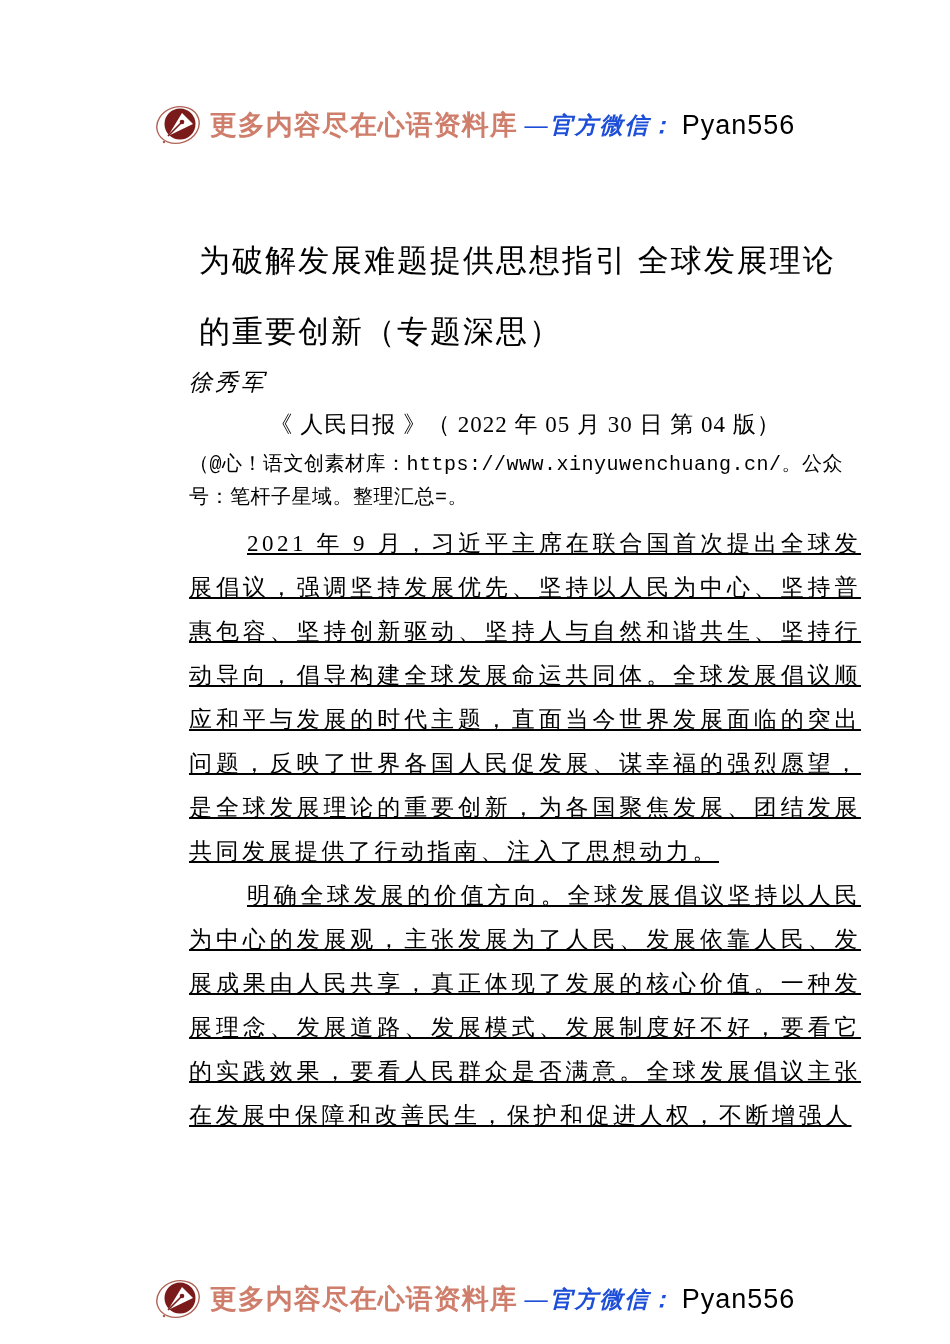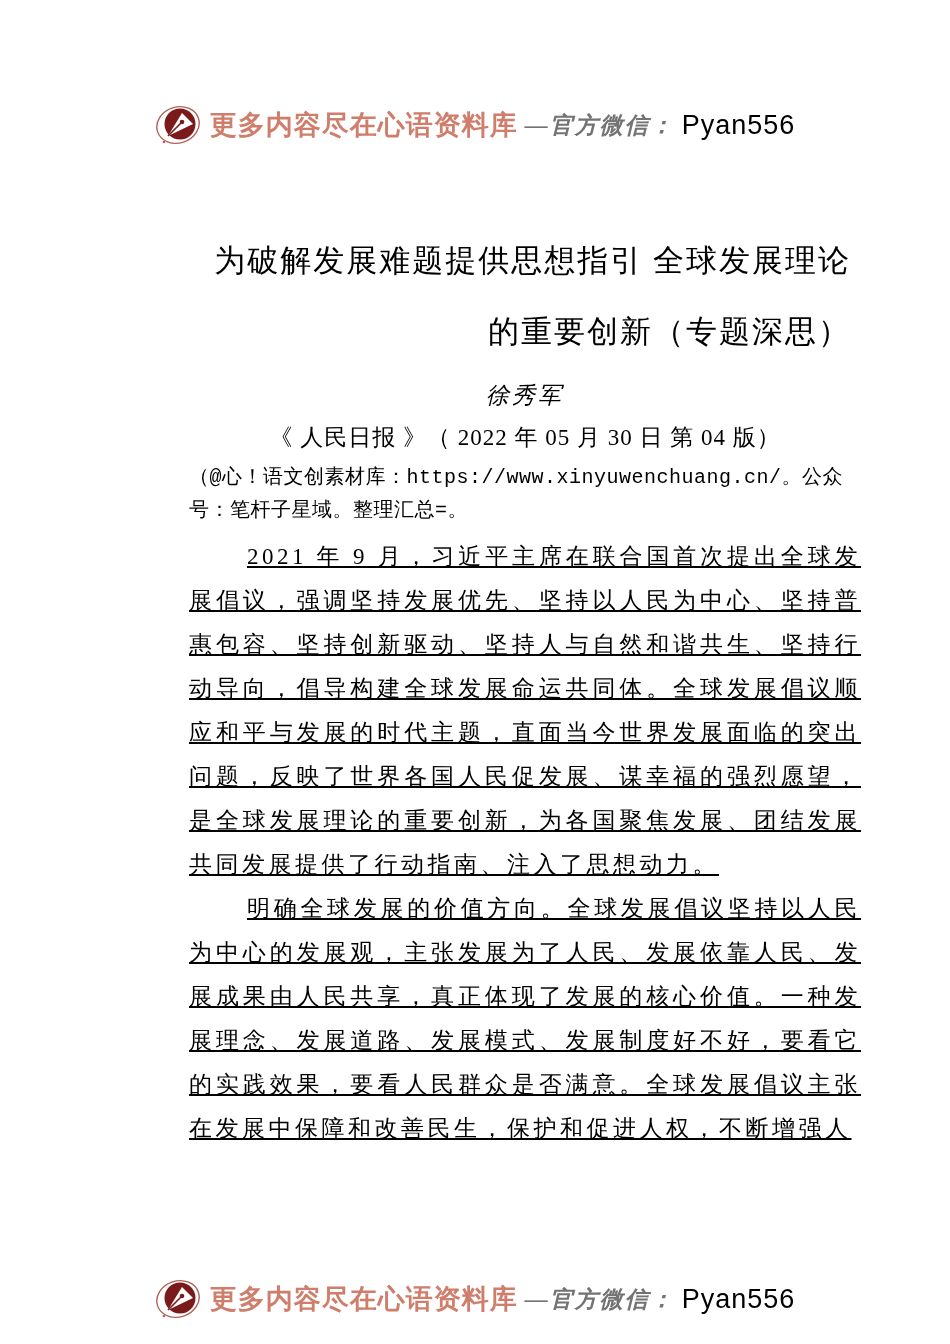--- a/index.html
+++ b/index.html
@@ -30,46 +30,45 @@
   .wm-brand {
     font-size: 27px;
     font-weight: 700;
     letter-spacing: 1px;
     color: #cf7e6c;
   }
   .wm-label {
     font-size: 23px;
     font-style: italic;
     font-weight: 600;
-    color: #737373;
+    color: #1d4ed8;
     letter-spacing: 2px;
   }
   .wm-id {
     font-family: "Liberation Sans", "DejaVu Sans", sans-serif;
     font-size: 27px;
     color: #000000;
     letter-spacing: 1px;
   }
   .content {
     position: absolute;
     top: 225px;
     left: 140px;
     width: 672px;
   }
   .title {
     font-size: 31px;
     font-weight: 400;
     line-height: 71px;
-    text-align: right;
+    text-align: left;
     letter-spacing: 2px;
     padding: 0 10px;
   }
   .author {
-    margin-top: 13px;
-    text-align: center;
+    margin-top: 0;
     font-size: 23px;
     font-style: italic;
     letter-spacing: 3px;
   }
   .source {
     margin-top: 11px;
     text-align: center;
     font-size: 23px;
     letter-spacing: 1px;
   }

